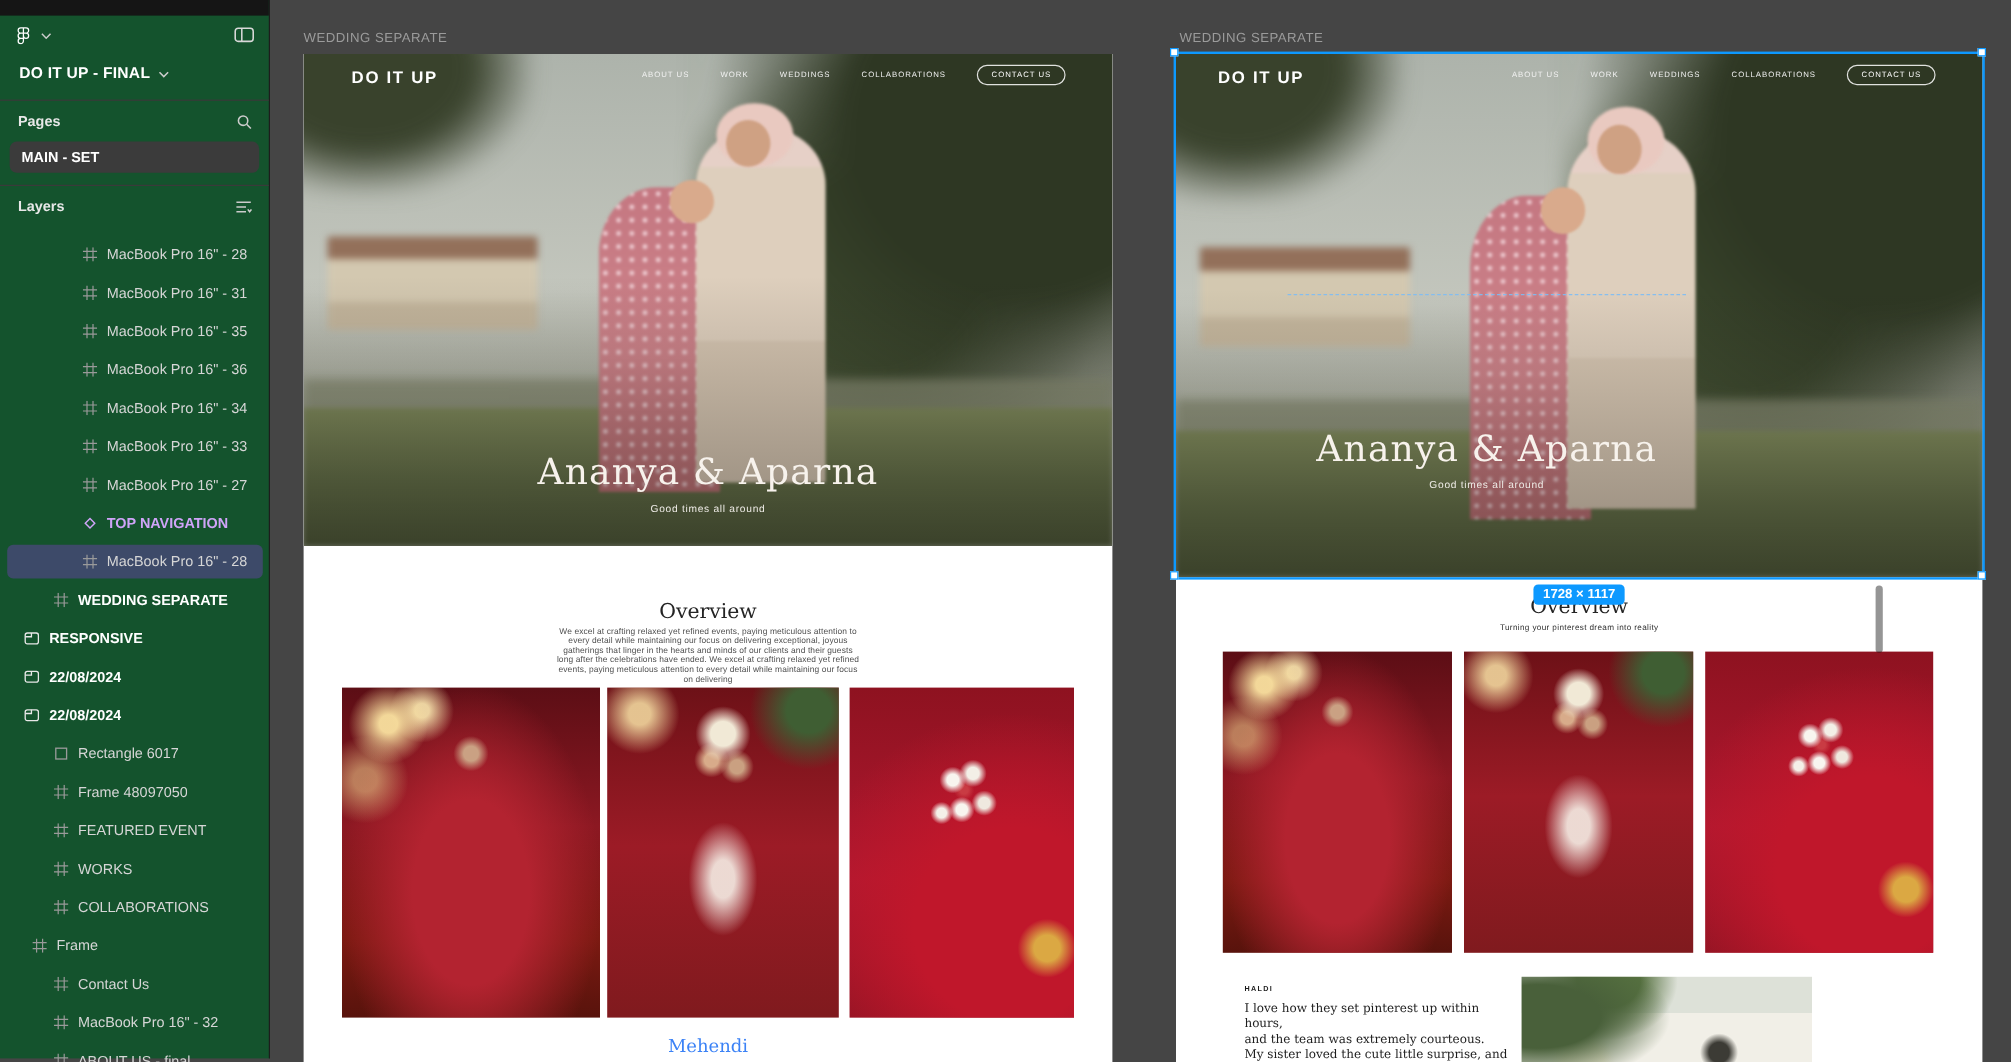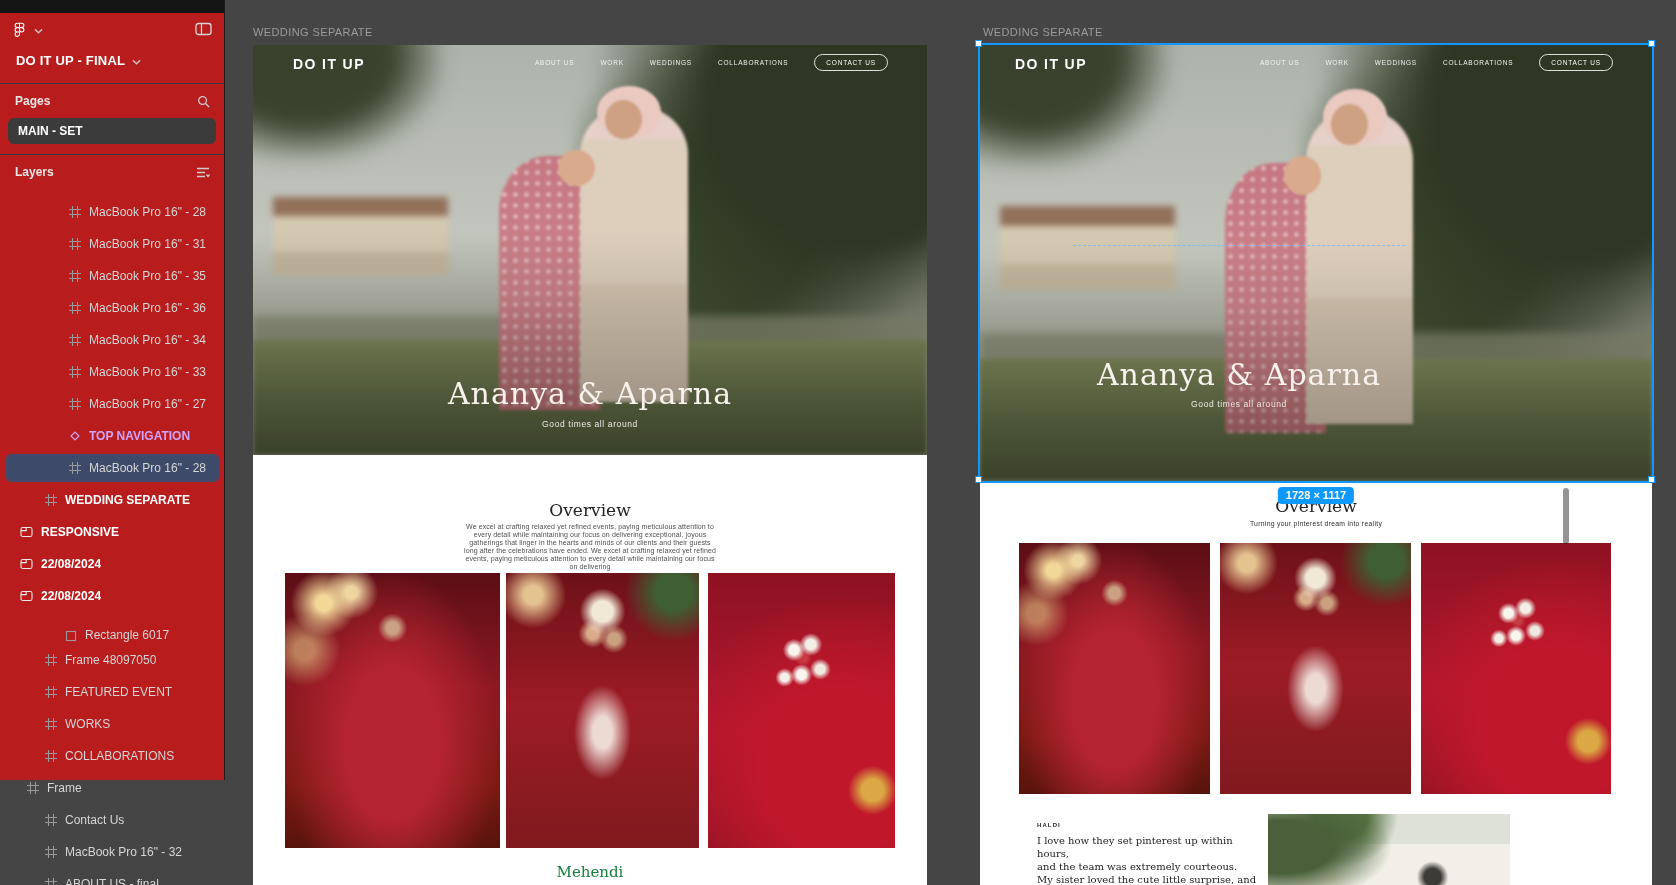--- a/index.html
+++ b/index.html
@@ -1,22 +1,22 @@
 <!DOCTYPE html>
 <html><head>
 <meta charset="utf-8">
 <style>
   * { margin:0; padding:0; box-sizing:border-box; }
   html,body { background:#2c2c2c; }
   #app { position:relative; width:1676px; height:885px; overflow:hidden;
          background:#454545; font-family:"Liberation Sans", sans-serif; }
 
   
-  .sidebar { position:absolute; left:0; top:0; width:225px; height:780px;
-             background:#b91c1c; border-right:1px solid #1d1d1d; z-index:50; }
+  .sidebar { position:absolute; left:0; top:0; width:225px; height:882px;
+             background:#14532d; border-right:1px solid #1d1d1d; z-index:50; }
   .titlebar { height:13px; background:#151515; }
   .logo-row { display:flex; align-items:center; height:32px; padding:0 12px; }
   .logo-row .spacer { flex:1; }
   .chev { display:inline-block; margin-left:7px; }
   .project-row { display:flex; align-items:center; height:30px; padding:0 16px;
                  color:#ffffff; font-size:13px; font-weight:700; letter-spacing:.2px; }
   .sb-divider { border-top:1px solid #3a3a3a; margin-top:8px; }
   .section-head { display:flex; align-items:center; padding:10px 14px 6px 15px;
                   color:#e8e8e8; font-size:12px; font-weight:700; }
   .section-head .spacer { flex:1; }
@@ -126,21 +126,21 @@
       linear-gradient(180deg,#8e1220 0%,#b01830 58%,#8e1423 100%); }
   .ph-building { background:
       radial-gradient(ellipse at 6% 22%, #49603a 0 16%, rgba(73,96,58,0) 34%),
       radial-gradient(ellipse at 30% 2%, #567140 0 11%, rgba(86,113,64,0) 24%),
       radial-gradient(circle at 21% 48%, rgba(242,236,215,.95) 0 8%, rgba(242,236,215,0) 13%),
       radial-gradient(circle at 68% 42%, #3c3b35 0 4.5%, rgba(60,59,53,0) 8.5%),
       radial-gradient(circle at 58% 74%, #b2b1a4 0 6%, rgba(178,177,164,0) 12%),
       linear-gradient(180deg,#dde1d8 0 20%, #f1efe7 20% 62%, #c8c6ba 62% 100%); }
 
   .gallery-heading { position:absolute; top:818px; left:0; width:100%; text-align:center;
-      color:#15803d; font-family:"DejaVu Serif","Liberation Serif",serif; font-size:15px; }
+      color:#3b82f6; font-family:"DejaVu Serif","Liberation Serif",serif; font-size:15px; }
 
   .haldi-label { position:absolute; left:57px; top:777px; color:#1c1c1c; font-size:6px;
                  font-weight:700; letter-spacing:1.1px; }
   .haldi-quote { position:absolute; left:57px; top:789px; width:225px; color:#1d1d1d;
                  font-family:"DejaVu Serif","Liberation Serif",serif; font-size:10px; line-height:13px; }
 
   
   .sel-border { position:absolute; left:978px; top:43px; width:676px; height:440px;
                 border:2px solid #0d99ff; pointer-events:none; z-index:20; }
   .handle { position:absolute; width:7px; height:7px; background:#ffffff;
@@ -321,21 +321,21 @@
         </div>
         <div class="layer-row bold" style="padding-left: 20px;">
           <span class="licon">
             <svg width="13" height="12" viewBox="0 0 13 12" fill="none" stroke="#e8e8e8" stroke-width="1.1">
               <rect x="1" y="1.5" width="11" height="9" rx="1.8"></rect>
               <path d="M1 4.6h5.2V1.5"></path>
             </svg>
           </span>
           <span class="llabel">22/08/2024</span>
         </div>
-        <div class="layer-row" style="padding-left: 64px; align-items: flex-end;">
+        <div class="layer-row" style="padding-left: 44px;">
           <span class="licon">
             <svg width="12" height="12" viewBox="0 0 12 12" fill="none" stroke="#9a9a9a" stroke-width="1.1">
               <rect x="1.5" y="1.5" width="9" height="9"></rect>
             </svg>
           </span>
           <span class="llabel">Rectangle 6017</span>
         </div>
         <div class="layer-row" style="padding-left: 44px;">
           <span class="licon">
             <svg width="12" height="12" viewBox="0 0 12 12" fill="none" stroke="#9a9a9a" stroke-width="1">

